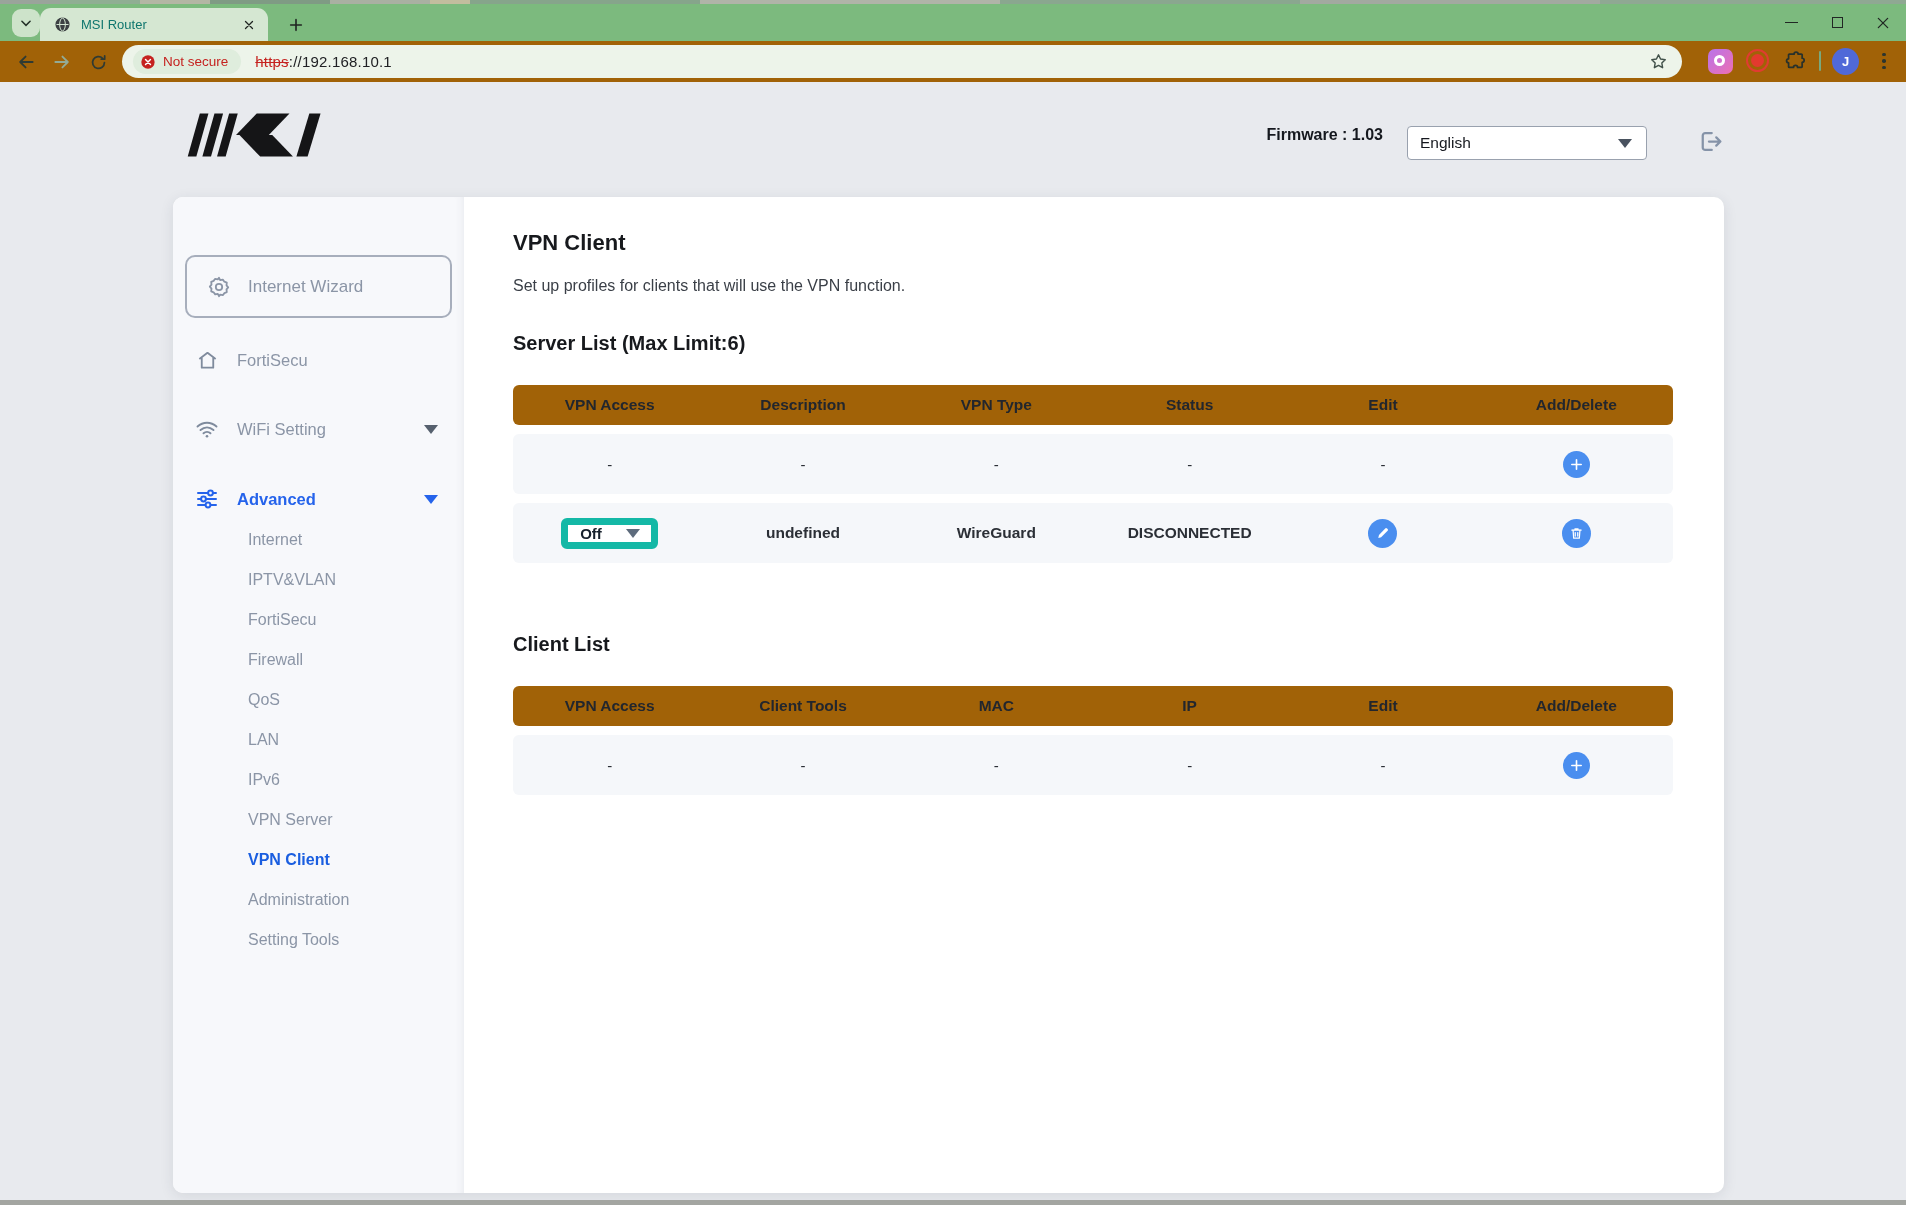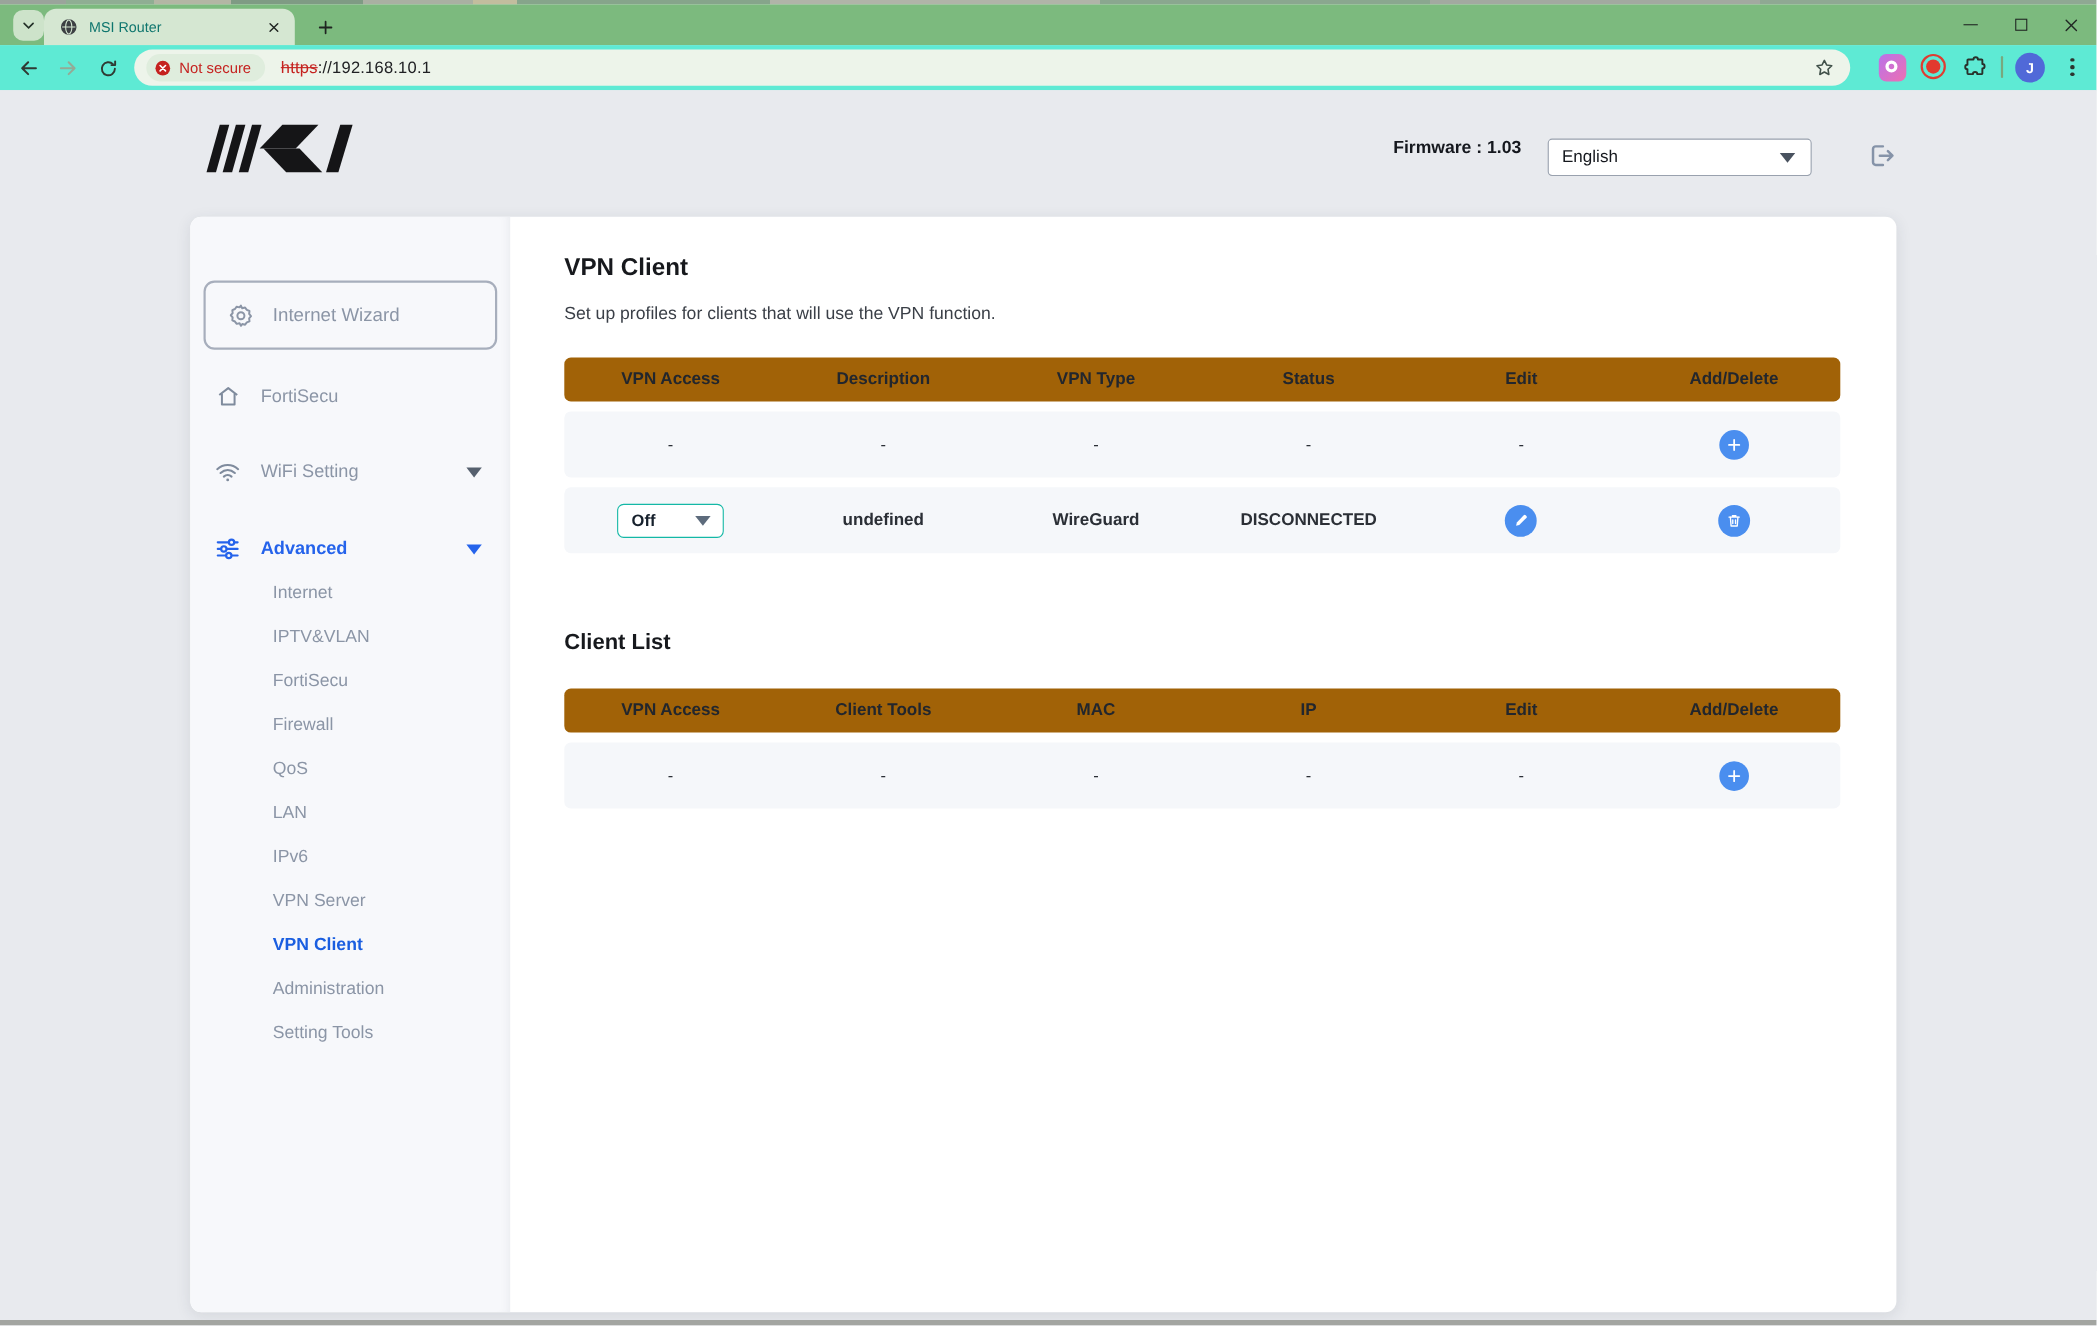--- a/index.html
+++ b/index.html
@@ -18,21 +18,21 @@
   .tab { position:absolute; left:40px; top:4px; width:228px; height:33px; background:#d5e7d2;
     border-radius:11px 11px 0 0; display:flex; align-items:center; padding:0 10px 0 14px; }
   .tab-title { font-size:13px; color:#0f766e; flex:1; margin-left:10px; }
   .tab-close { width:18px; height:18px; display:flex; align-items:center; justify-content:center; border-radius:4px; }
   .newtab { position:absolute; left:283px; top:8px; width:26px; height:26px; display:flex; align-items:center; justify-content:center; }
   .wincontrols { position:absolute; right:0; top:0; height:37px; display:flex; align-items:center; }
   .winbtn { width:46px; height:37px; display:flex; align-items:center; justify-content:center; }
   .min-glyph { width:13px; height:0; border-top:1.6px solid #212724; }
   .max-glyph { width:11px; height:11px; border:1.6px solid #212724; }
 
-  .toolbar { position:absolute; left:0; top:41px; width:100%; height:41px; background:#5eead4; }
+  .toolbar { position:absolute; left:0; top:41px; width:100%; height:41px; background:#a16207; }
   .navbtn { position:absolute; top:7px; width:28px; height:28px; display:flex; align-items:center; justify-content:center; border-radius:50%; }
   .nav-back { left:12px; } .nav-fwd { left:48px; } .nav-reload { left:84px; }
   .urlpill { position:absolute; left:122px; top:4px; width:1560px; height:33px; background:#edf4ea;
     border-radius:17px; display:flex; align-items:center; }
   .chip { margin-left:11px; height:25px; border-radius:13px; background:#dfeddd; display:flex; align-items:center; gap:7px; padding:0 13px 0 7px; }
   .chip-text { font-size:13.5px; color:#c5221f; }
   .url-text { margin-left:14px; font-size:15px; color:#202124; letter-spacing:.2px; }
   .url-scheme { color:#c5221f; text-decoration:line-through; }
   .star-btn { position:absolute; right:12px; top:4px; width:24px; height:24px; display:flex; align-items:center; justify-content:center; }
   .ext { position:absolute; top:8px; display:flex; align-items:center; justify-content:center; }
@@ -81,21 +81,21 @@
   .content { flex:1; padding:33px 50px 0 49px; }
   .page-title { font-size:22px; font-weight:bold; color:#17191d; }
   .page-desc { margin-top:21px; font-size:16px; color:#3a3f47; }
   .section-h { margin-top:37px; font-size:20px; font-weight:bold; color:#17191d; }
   .tbl { width:1160px; }
   .thead { margin-top:30px; height:40px; background:#a16207; border-radius:6px; display:flex; align-items:center; }
   .trow { margin-top:9px; height:60px; background:#f5f7fa; border-radius:6px; display:flex; align-items:center; }
   .cell { flex:1; display:flex; align-items:center; justify-content:center; font-size:15px; color:#2b2f36; }
   .thead .cell { font-weight:bold; font-size:15.5px; color:#22262d; }
   .cell.strong { font-weight:600; font-size:15.5px; }
-  .mini-select { width:97px; height:31px; background:#fff; border:1px solid #14b8a6; border-radius:6px;
+  .mini-select { width:97px; height:31px; background:#fff; border:7px solid #14b8a6; border-radius:6px;
     display:flex; align-items:center; justify-content:space-between; padding:0 11px 0 12px; }
   .mini-select span { font-size:15px; font-weight:600; color:#16202c; }
   .mini-select .tri { border-left-width:7px; border-right-width:7px; border-top-width:9px; border-top-color:#5d6b7c; }
   .circle-btn { width:29px; height:29px; border-radius:50%; background:#4a8eef; display:flex; align-items:center; justify-content:center; }
   .circle-btn.add { width:27px; height:27px; }
 
   .bottom-edge { position:absolute; left:0; bottom:0; width:100%; height:5px; background:#a3a5a1; z-index:50; }
   svg { display:block; }
 </style>
 </head>
@@ -293,20 +293,21 @@
           <div class="sub-item active">VPN Client</div>
           <div class="sub-item">Administration</div>
           <div class="sub-item">Setting Tools</div>
         </div>
       </div>
 
       <div class="content">
         <div class="page-title">VPN Client</div>
         <div class="page-desc">Set up profiles for clients that will use the VPN function.</div>
 
+        <div class="section-h">Server List (Max Limit:6)</div>
         <div class="tbl">
           <div class="thead">
             <span class="cell">VPN Access</span>
             <span class="cell">Description</span>
             <span class="cell">VPN Type</span>
             <span class="cell">Status</span>
             <span class="cell">Edit</span>
             <span class="cell">Add/Delete</span>
           </div>
           <div class="trow">

